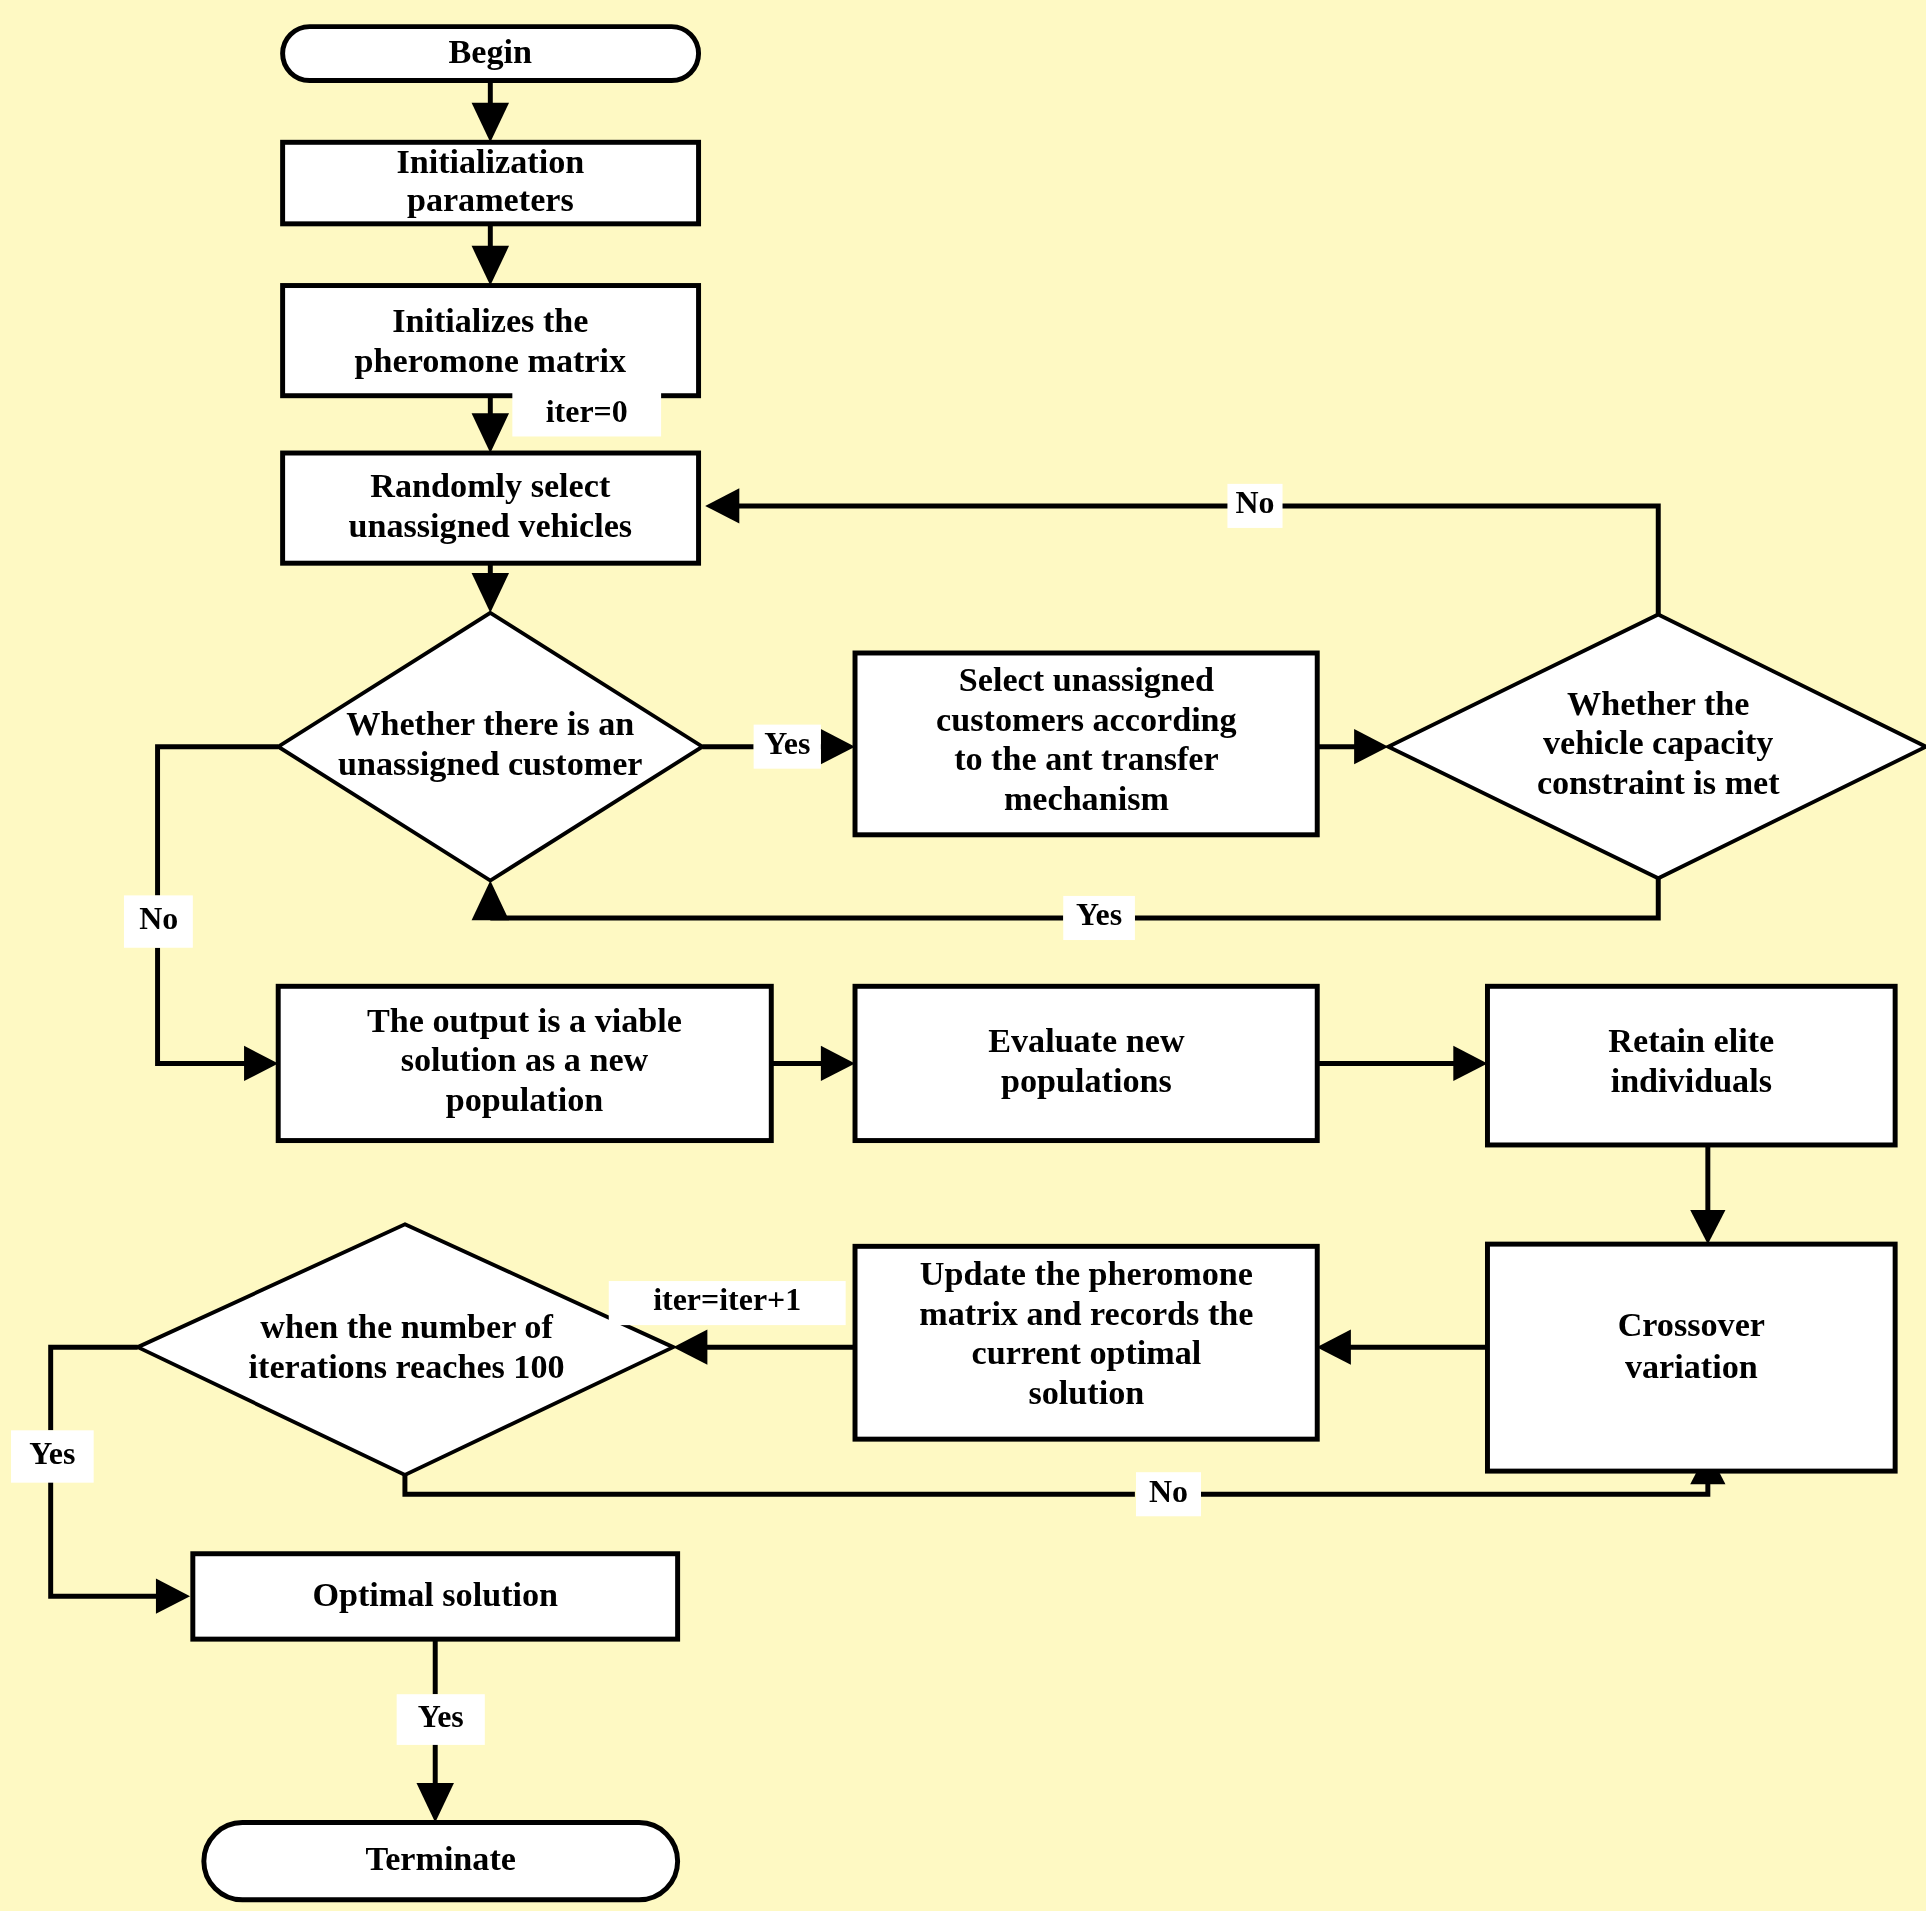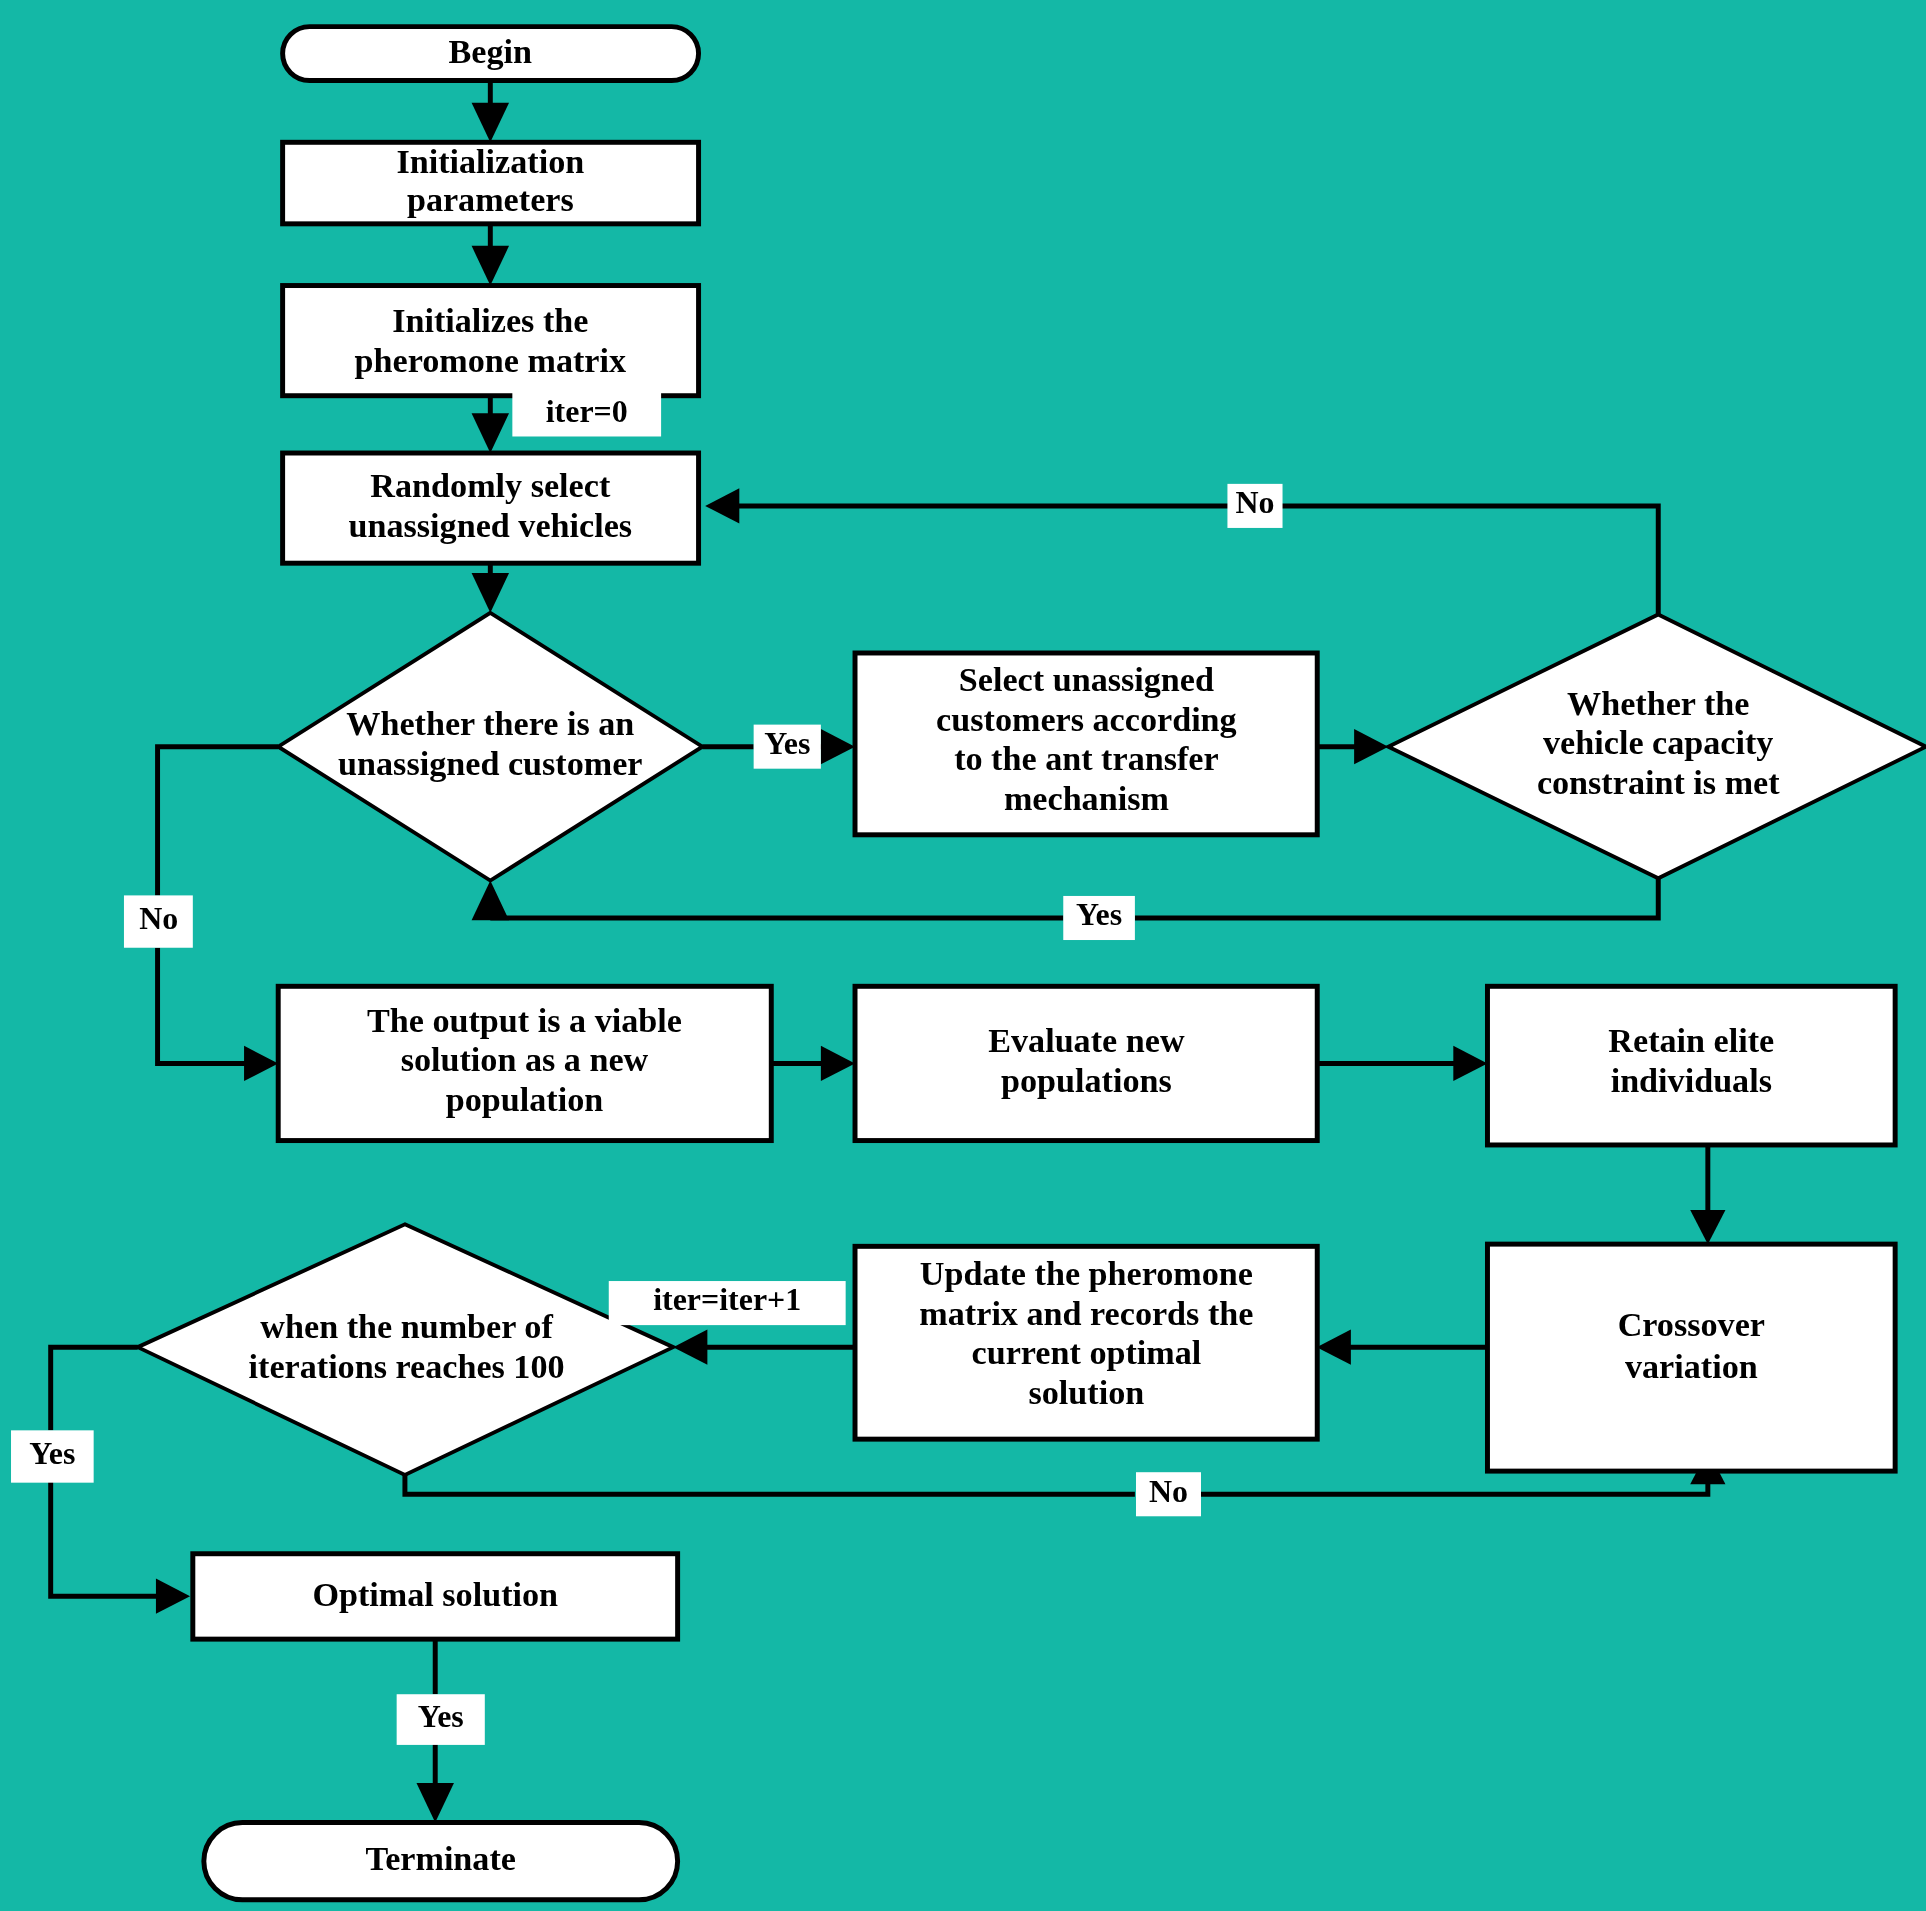--- a/index.html
+++ b/index.html
@@ -7,21 +7,21 @@
     padding: 0;
     background: #ffffff;
   }
   body {
     font-family: "Liberation Serif", "DejaVu Serif", serif;
   }
   #flowchart-root {
     position: relative;
     width: 1926px;
     height: 1912px;
-    background: #14b8a6;
+    background: #fef9c3;
     overflow: hidden;
   }
   svg#flow-svg {
     position: absolute;
     inset: 0;
     width: 1926px;
     height: 1912px;
     display: block;
   }
   .shape-outline {

